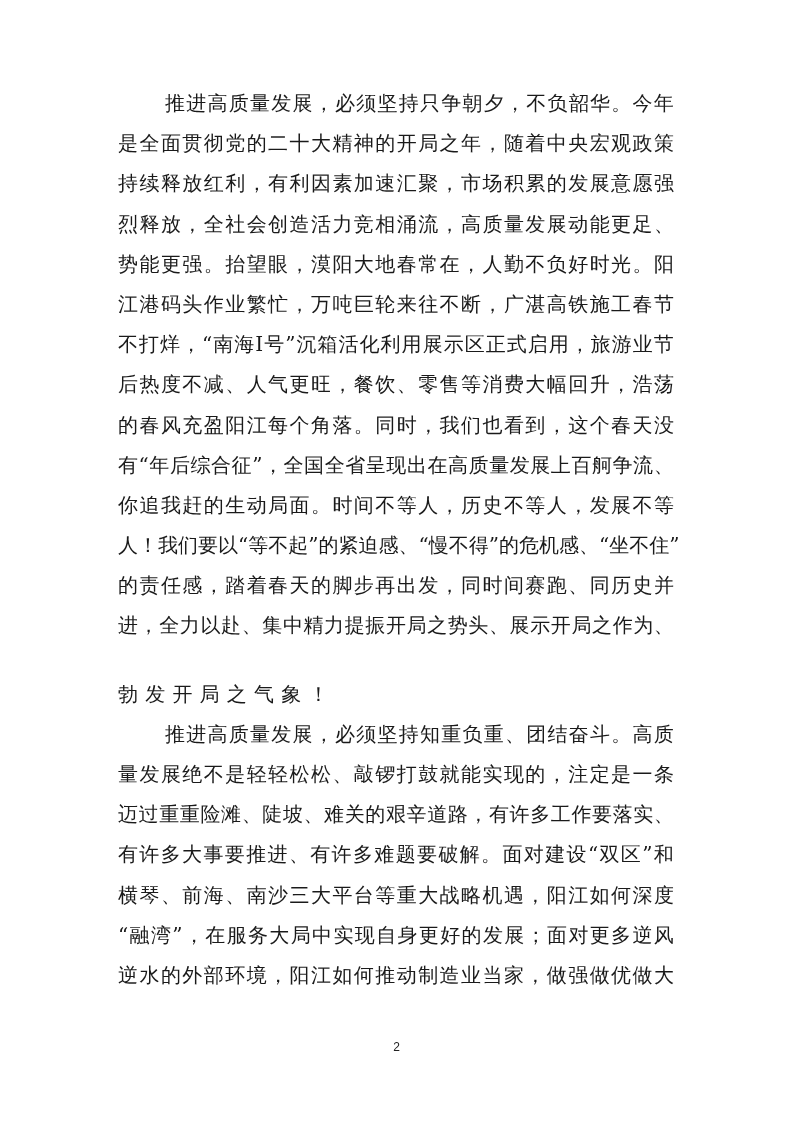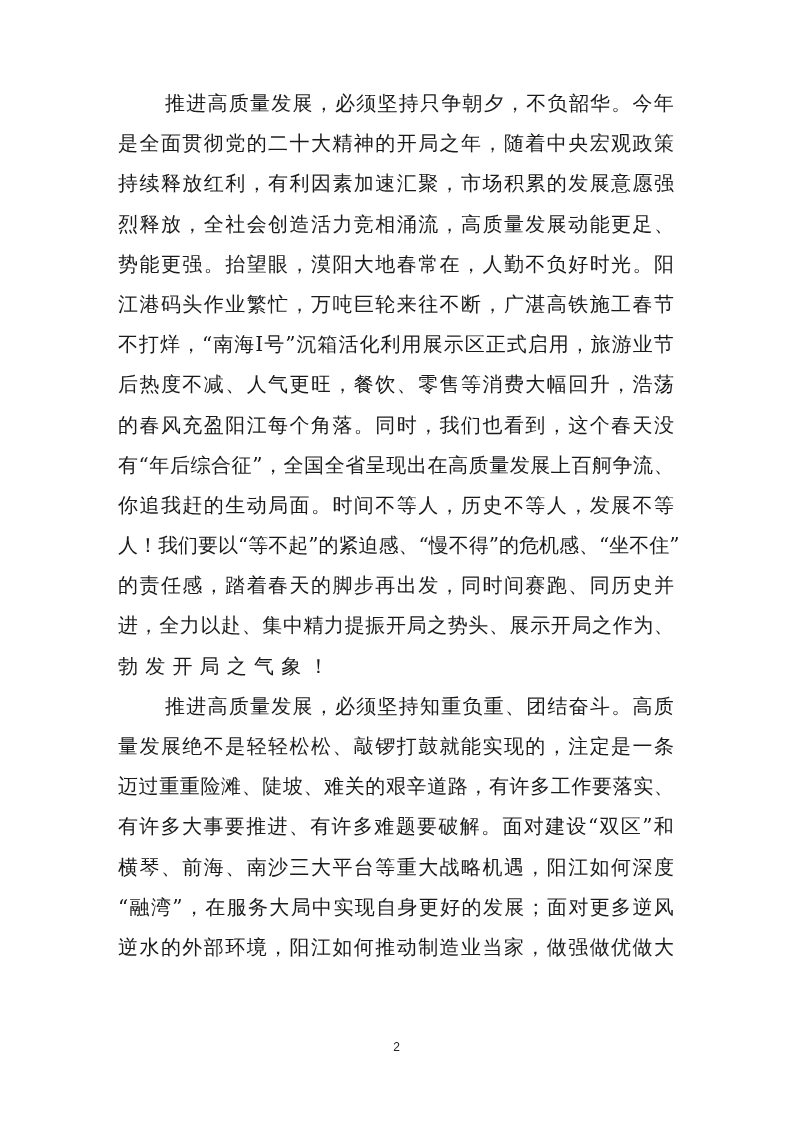--- a/index.html
+++ b/index.html
@@ -25,20 +25,21 @@
       height: 40.2px;
       line-height: 40.2px;
       font-size: 20px;
       white-space: nowrap;
       display: flex;
       justify-content: space-between;
     }
     .line.last {
       justify-content: flex-start;
       letter-spacing: 7.2px;
+      margin-top: 28px;
     }
     .line.indent {
       padding-left: 47px;
     }
     .line span.ch {
       display: inline-block;
       text-align: center;
     }
     .page-number {
       position: absolute;

